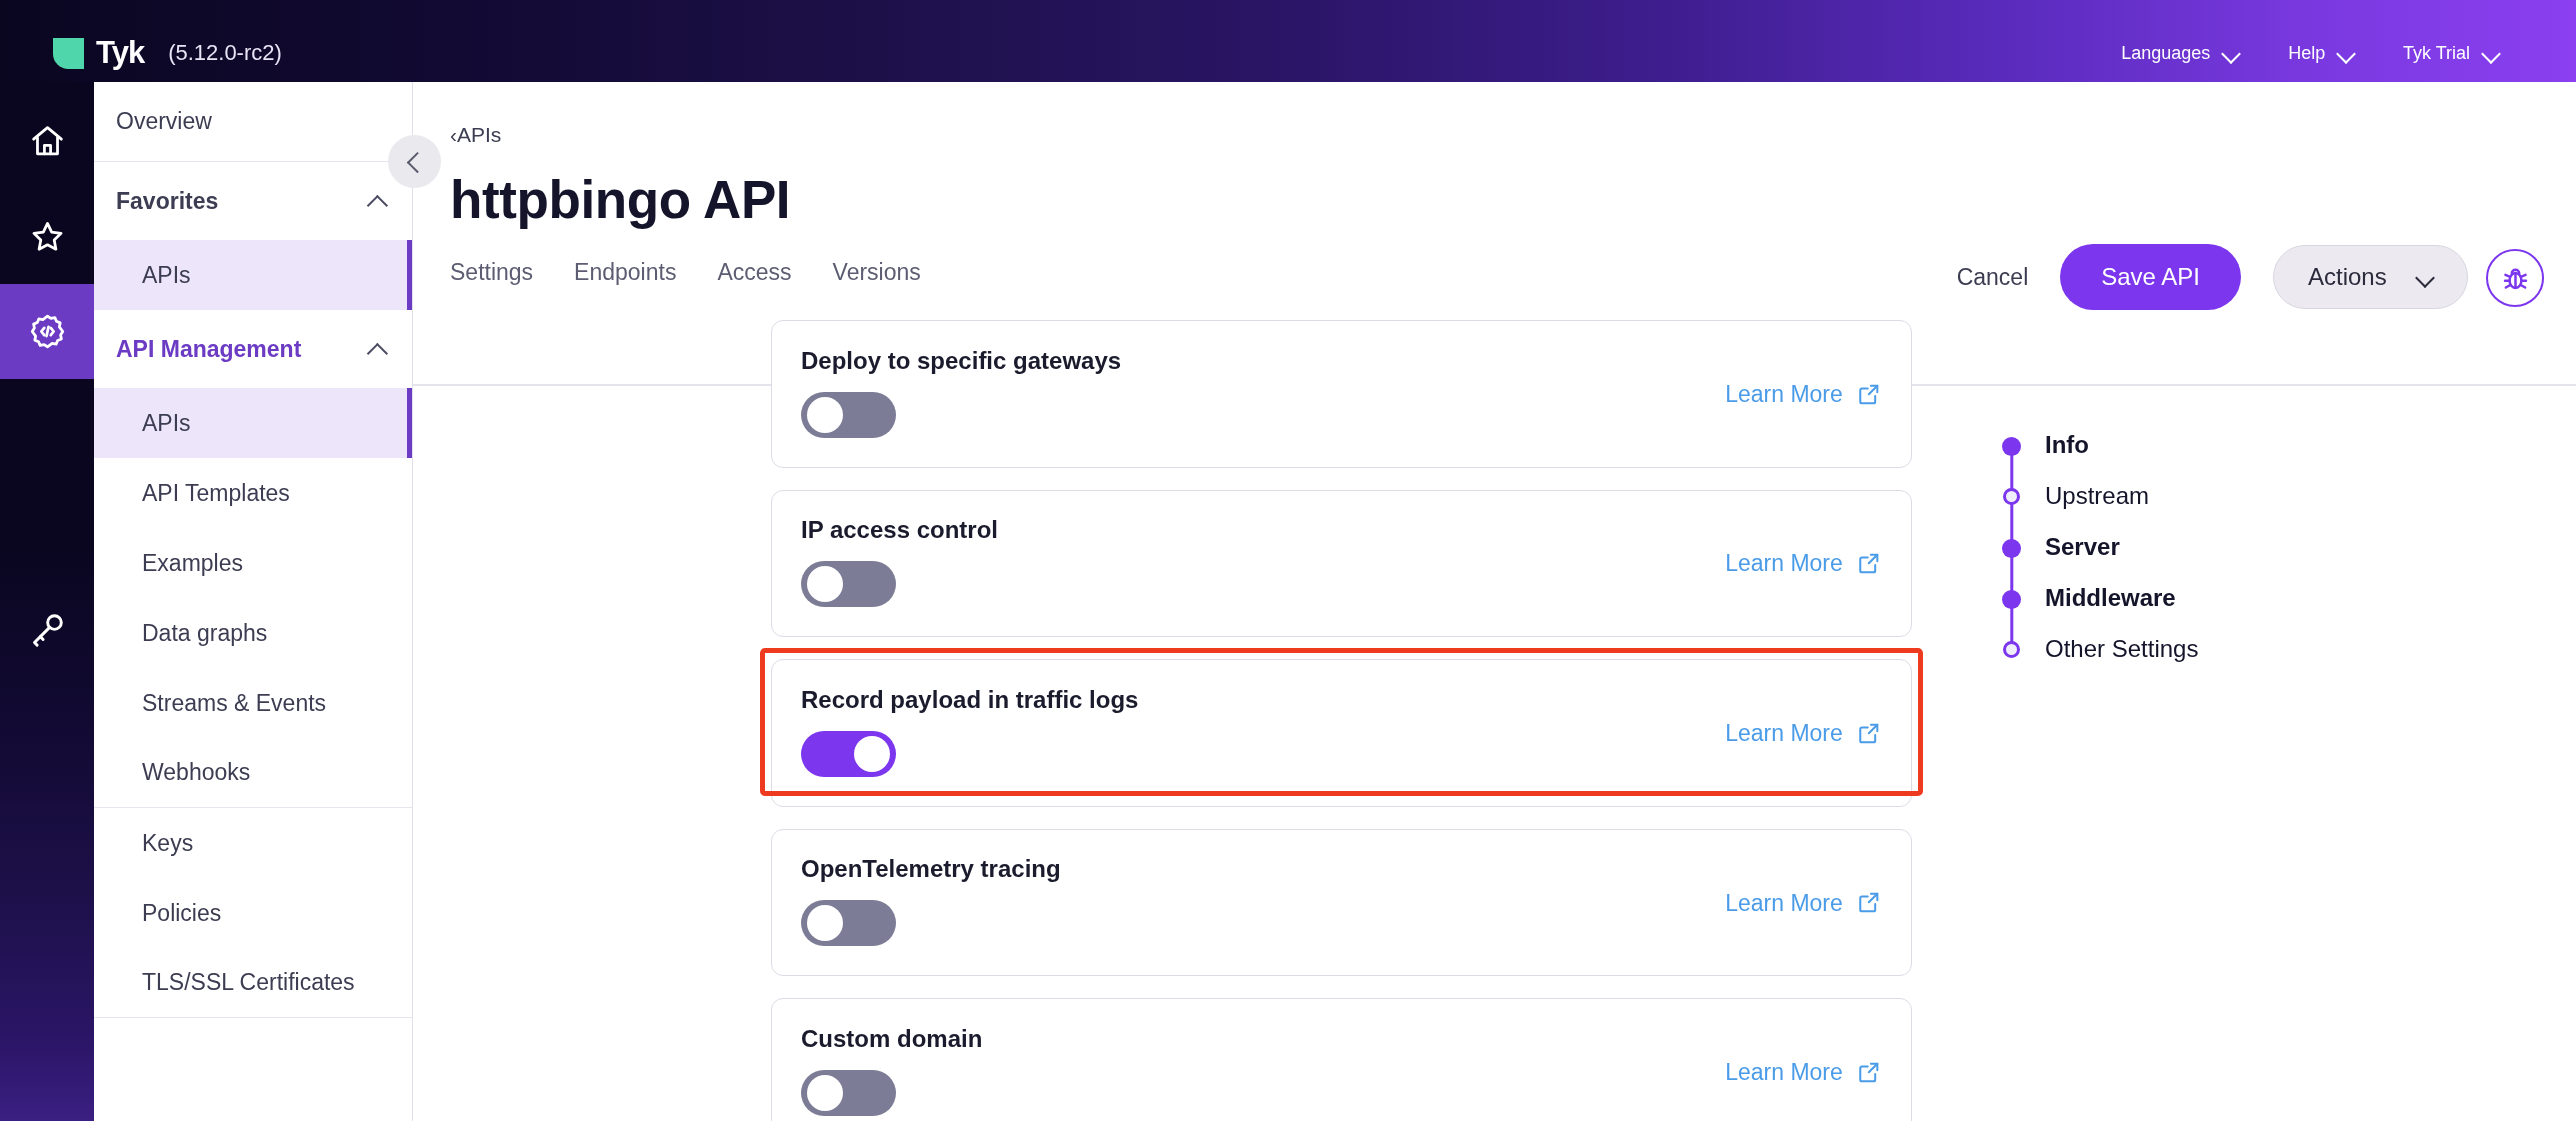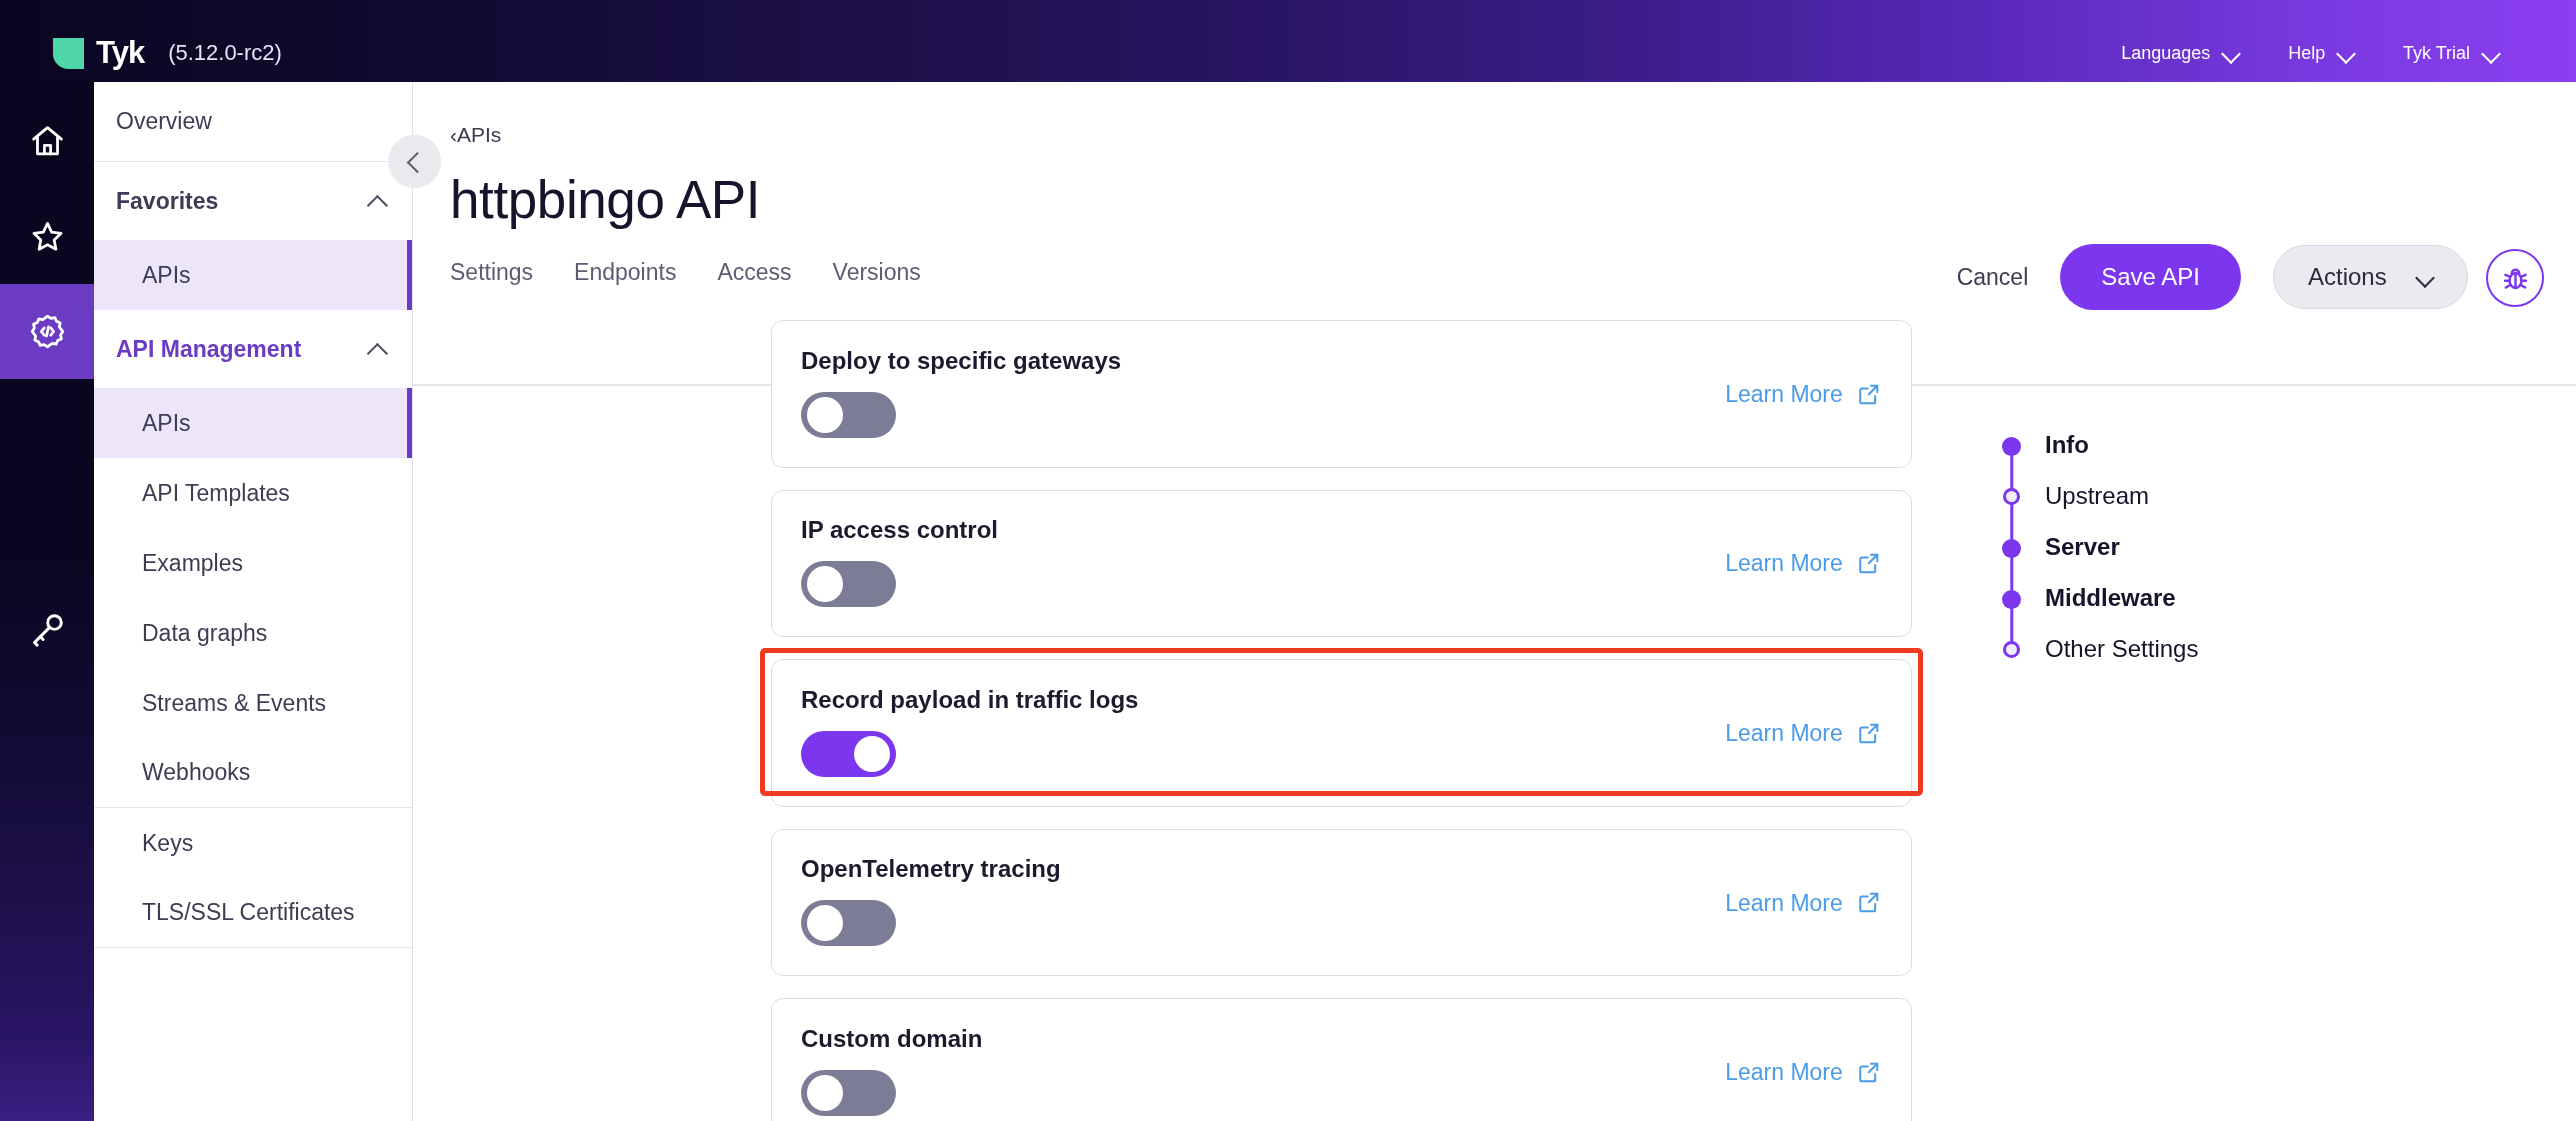--- a/index.html
+++ b/index.html
@@ -114,21 +114,21 @@
   .main {
     position: absolute; top: 82px; left: 413px; right: 0; bottom: 0;
     background: #ffffff; overflow: hidden;
   }
   .page-head { position: relative; padding: 41px 0 0 37px; }
   .breadcrumb {
     font-size: 21px; color: #3c3c52; display: inline-flex; align-items: center;
     cursor: pointer;
   }
   .page-title {
-    font-size: 53px; font-weight: 400; color: #14142b;
+    font-size: 53px; font-weight: 700; color: #14142b;
     margin-top: 22px; letter-spacing: -0.4px;
   }
   .tabs { display: flex; gap: 41px; margin-top: 29px; }
   .tab { font-size: 23px; color: #5c5c72; padding-bottom: 17px; cursor: pointer; }
   .head-actions {
     position: absolute; right: 44px; top: 162px;
     display: flex; align-items: center; gap: 32px;
   }
   .btn-cancel { font-size: 23px; color: #3c3c52; cursor: pointer; }
   .btn-save {
@@ -296,20 +296,23 @@
     </div>
     <div class="nav-sub">
       <span>Streams &amp; Events</span>
     </div>
     <div class="nav-sub" style="border-bottom:0.9px solid #e6e6ee;">
       <span>Webhooks</span>
     </div>
 
     <div class="nav-sub">
       <span>Keys</span>
+    </div>
+    <div class="nav-sub">
+      <span>Policies</span>
     </div>
     <div class="nav-sub" style="border-bottom:0.9px solid #e6e6ee;">
       <span>TLS/SSL Certificates</span>
     </div>
   </div>
 
   <div class="collapse-btn">
     <span class="chev-l"></span>
   </div>
 

